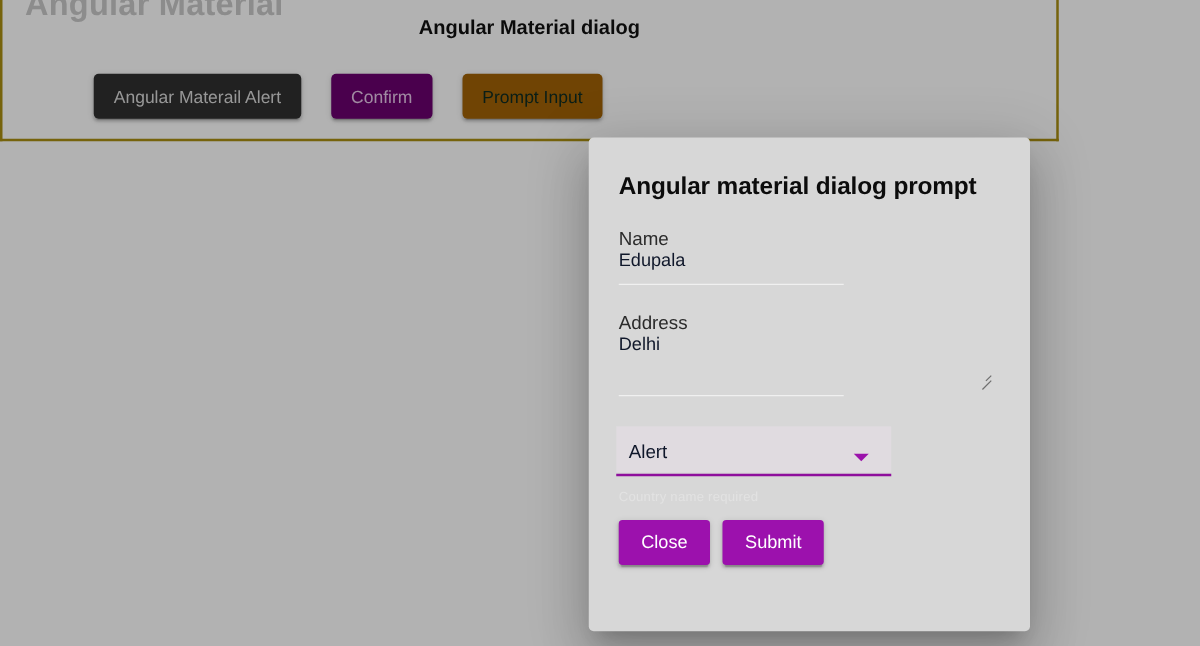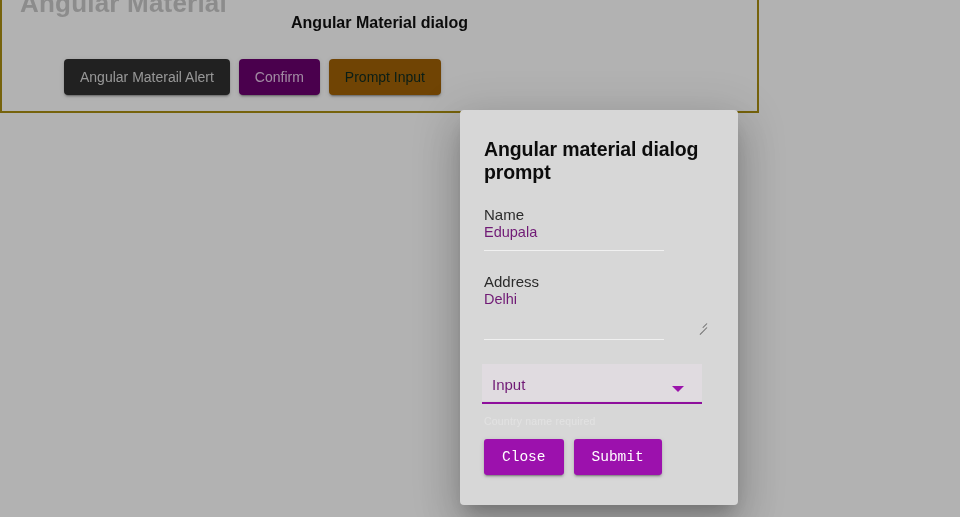--- a/index.html
+++ b/index.html
@@ -41,35 +41,35 @@
     text-align: center;
     font-size: 16px;
     font-weight: 700;
     color: #111111;
   }
 
   #toolbar {
     position: absolute;
     left: 0;
     top: 0;
-    width: 759px;
+    width: 847px;
     height: 113px;
     box-sizing: border-box;
     border-bottom: 2px solid #a98f12;
     border-left: 2px solid #a98f12;
     border-right: 2px solid #a98f12;
   }
 
   #button-row {
     position: absolute;
-    left: 21px;
+    left: 32px;
     top: 59px;
     display: flex;
     align-items: flex-start;
-    gap: 9px;
+    gap: 24px;
     padding-left: 41px;
   }
 
   .mat-btn {
     border: none;
     outline: none;
     cursor: pointer;
     border-radius: 4px;
     height: 36px;
     padding: 0 16px;
@@ -89,23 +89,23 @@
   
   #scrim {
     position: absolute;
     inset: 0;
     background: rgba(0, 0, 0, 0.30);
   }
 
   
   #dialog {
     position: absolute;
-    left: 460px;
+    left: 471px;
     top: 110px;
-    width: 278px;
+    width: 353px;
     height: 395px;
     box-sizing: border-box;
     background: #d7d7d7;
     border-radius: 4px;
     padding: 24px;
     box-shadow: 0 11px 15px -7px rgba(0,0,0,.2),
                 0 24px 38px 3px rgba(0,0,0,.14),
                 0 9px 46px 8px rgba(0,0,0,.12);
     overflow: hidden;
   }
@@ -123,21 +123,21 @@
     position: relative;
     margin-top: 24px;
   }
   .field-label {
     font-size: 15px;
     color: #2b2b2b;
     line-height: 13px;
   }
   .field-value {
     font-size: 14.5px;
-    color: #701a75;
+    color: #0f172a;
     line-height: 20px;
     padding-top: 1px;
   }
   .field-underline {
     margin-top: 8px;
     height: 1px;
     background: #f0f0f0;
     width: 180px;
   }
 
@@ -204,21 +204,21 @@
     display: flex;
     gap: 10px;
   }
   .dlg-btn {
     border: none;
     outline: none;
     cursor: pointer;
     border-radius: 3px;
     height: 36px;
     padding: 0 18px;
-    font-family: Liberation Mono, monospace;
+    font-family: Liberation Sans, sans-serif;
     font-size: 14.5px;
     font-weight: 400;
     line-height: 36px;
     color: #ffffff;
     background: #9c11ad;
     box-shadow: 0 3px 1px -2px rgba(0,0,0,.2),
                 0 2px 2px 0 rgba(0,0,0,.14),
                 0 1px 5px 0 rgba(0,0,0,.12);
   }
 </style>
@@ -258,21 +258,21 @@
     <div class="field-label">Address</div>
     <div class="field-value" placeholder="Address">Delhi</div>
     <div id="resize-handle">
       <span class="l1"></span>
         <span class="l2"></span>
     </div>
     <div class="field-underline"></div>
   </div>
 
   <div id="field-country">
-    <div class="field-value">Input</div>
+    <div class="field-value">Alert</div>
     <div id="country-arrow"></div>
     <div id="country-underline"></div>
   </div>
 
   <div id="country-hint">Country name required</div>
 
   <div id="dialog-actions">
     <button class="dlg-btn">Close</button>
     <button class="dlg-btn">Submit</button>
   </div>

